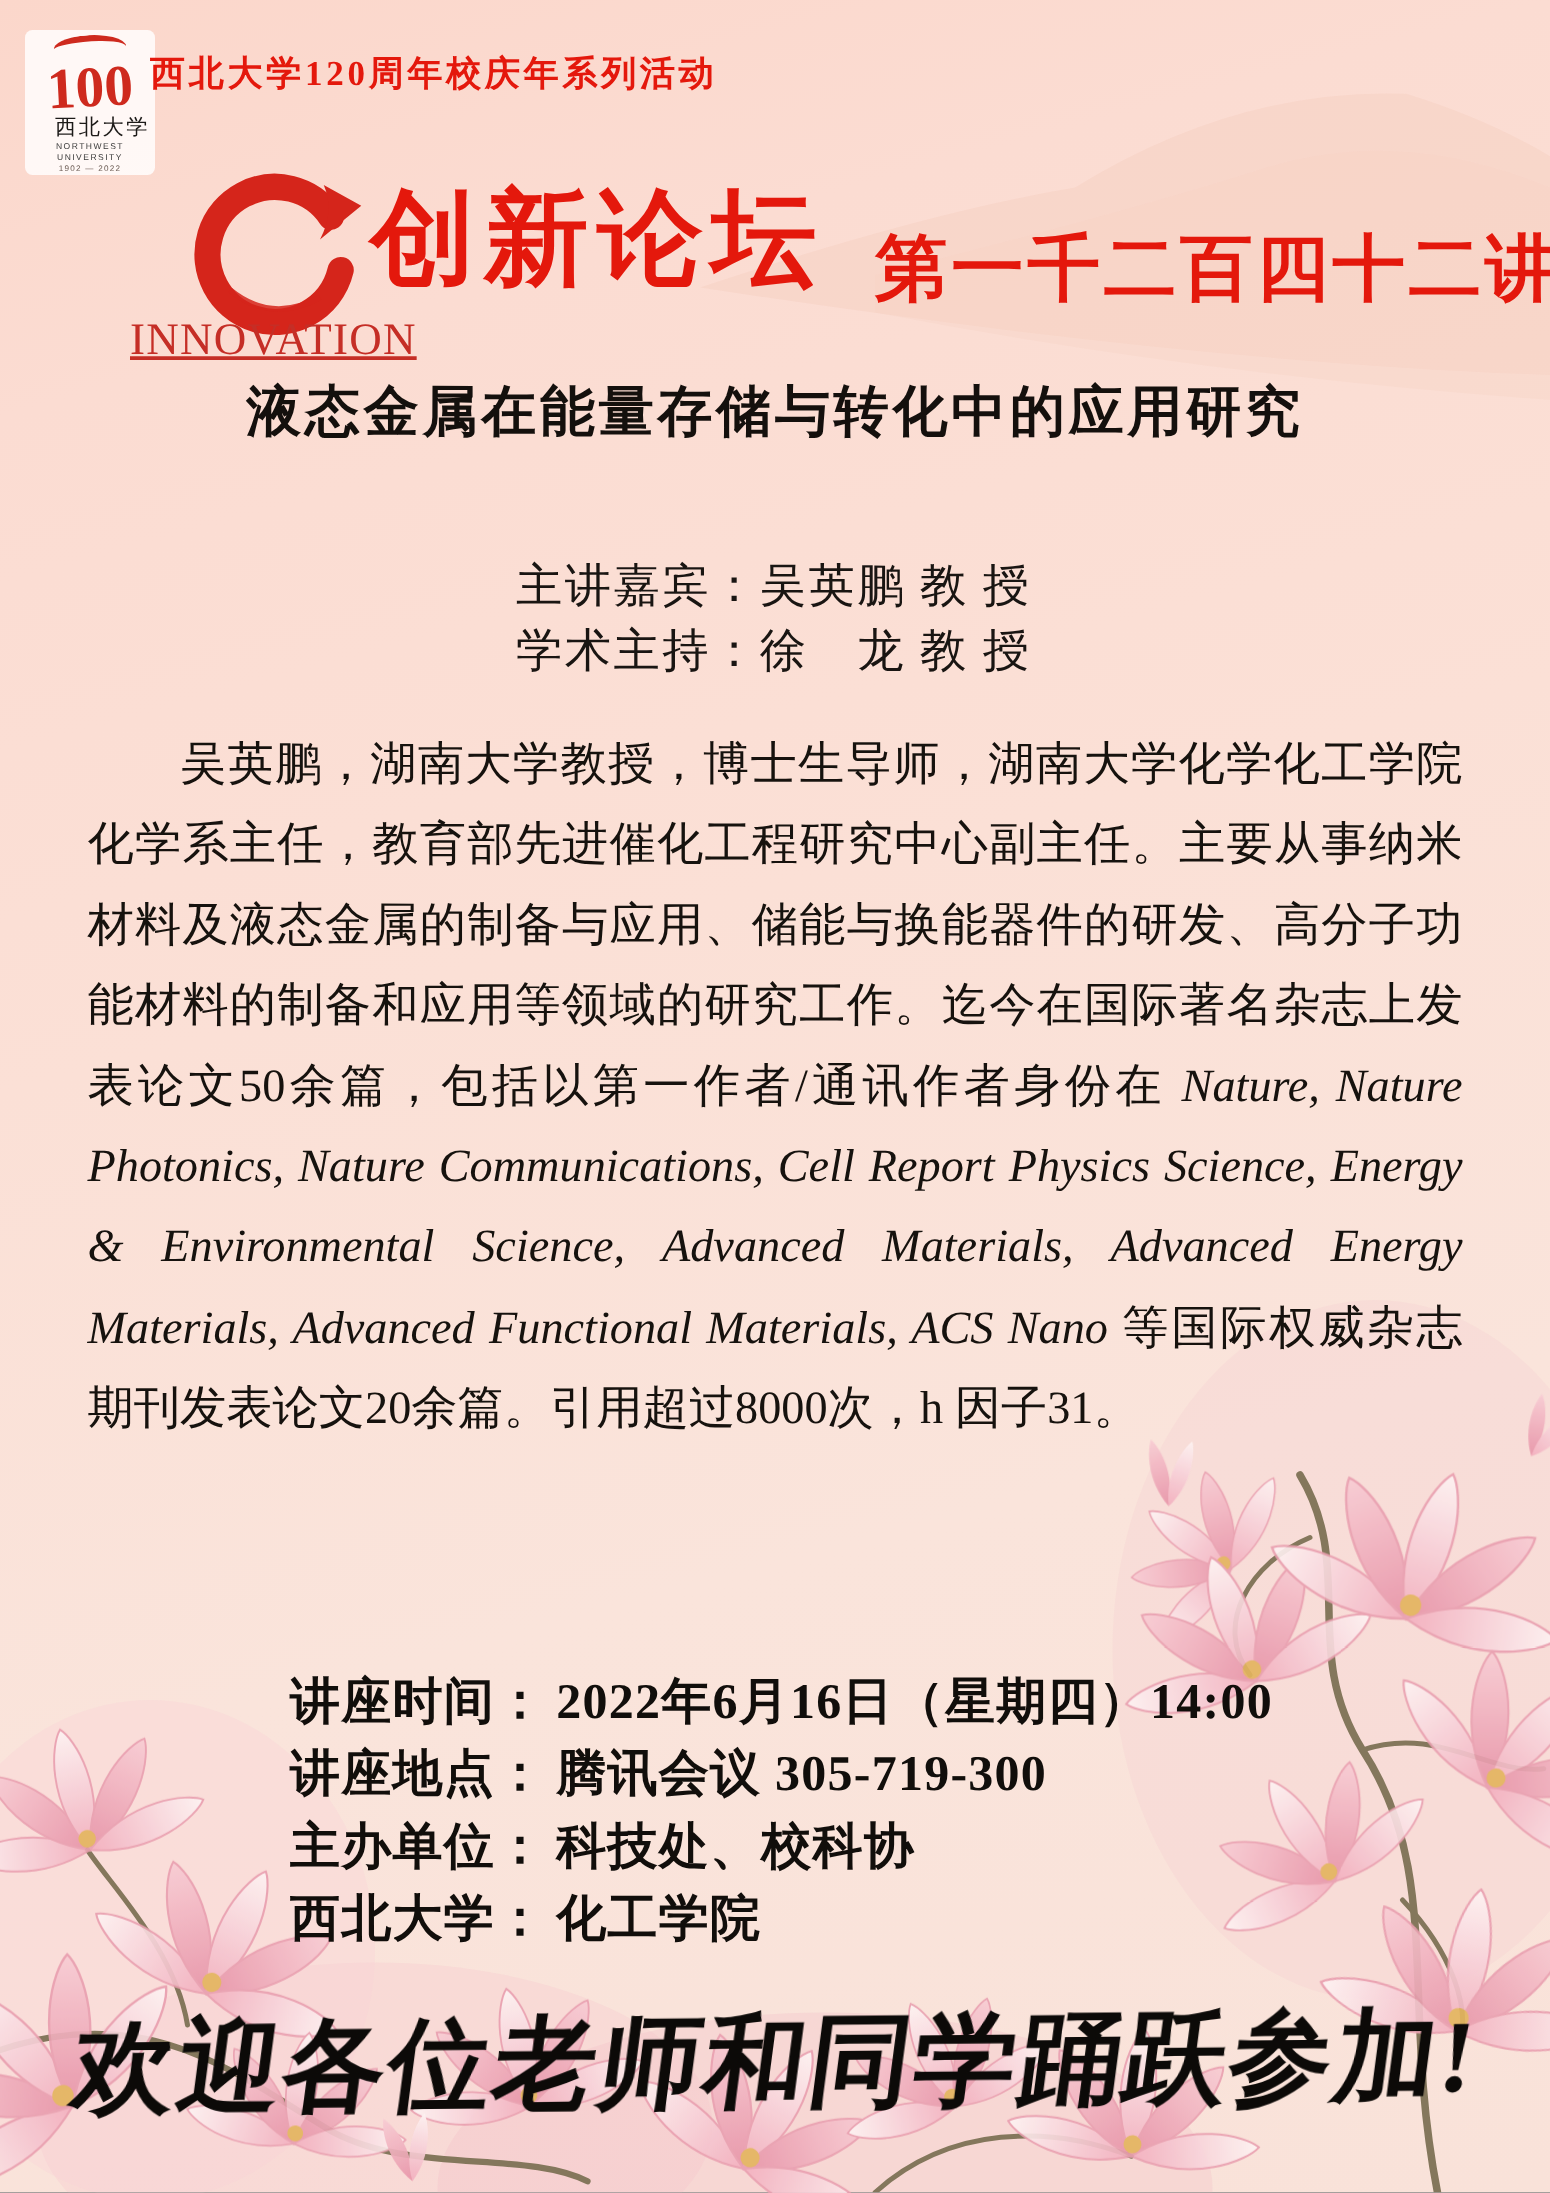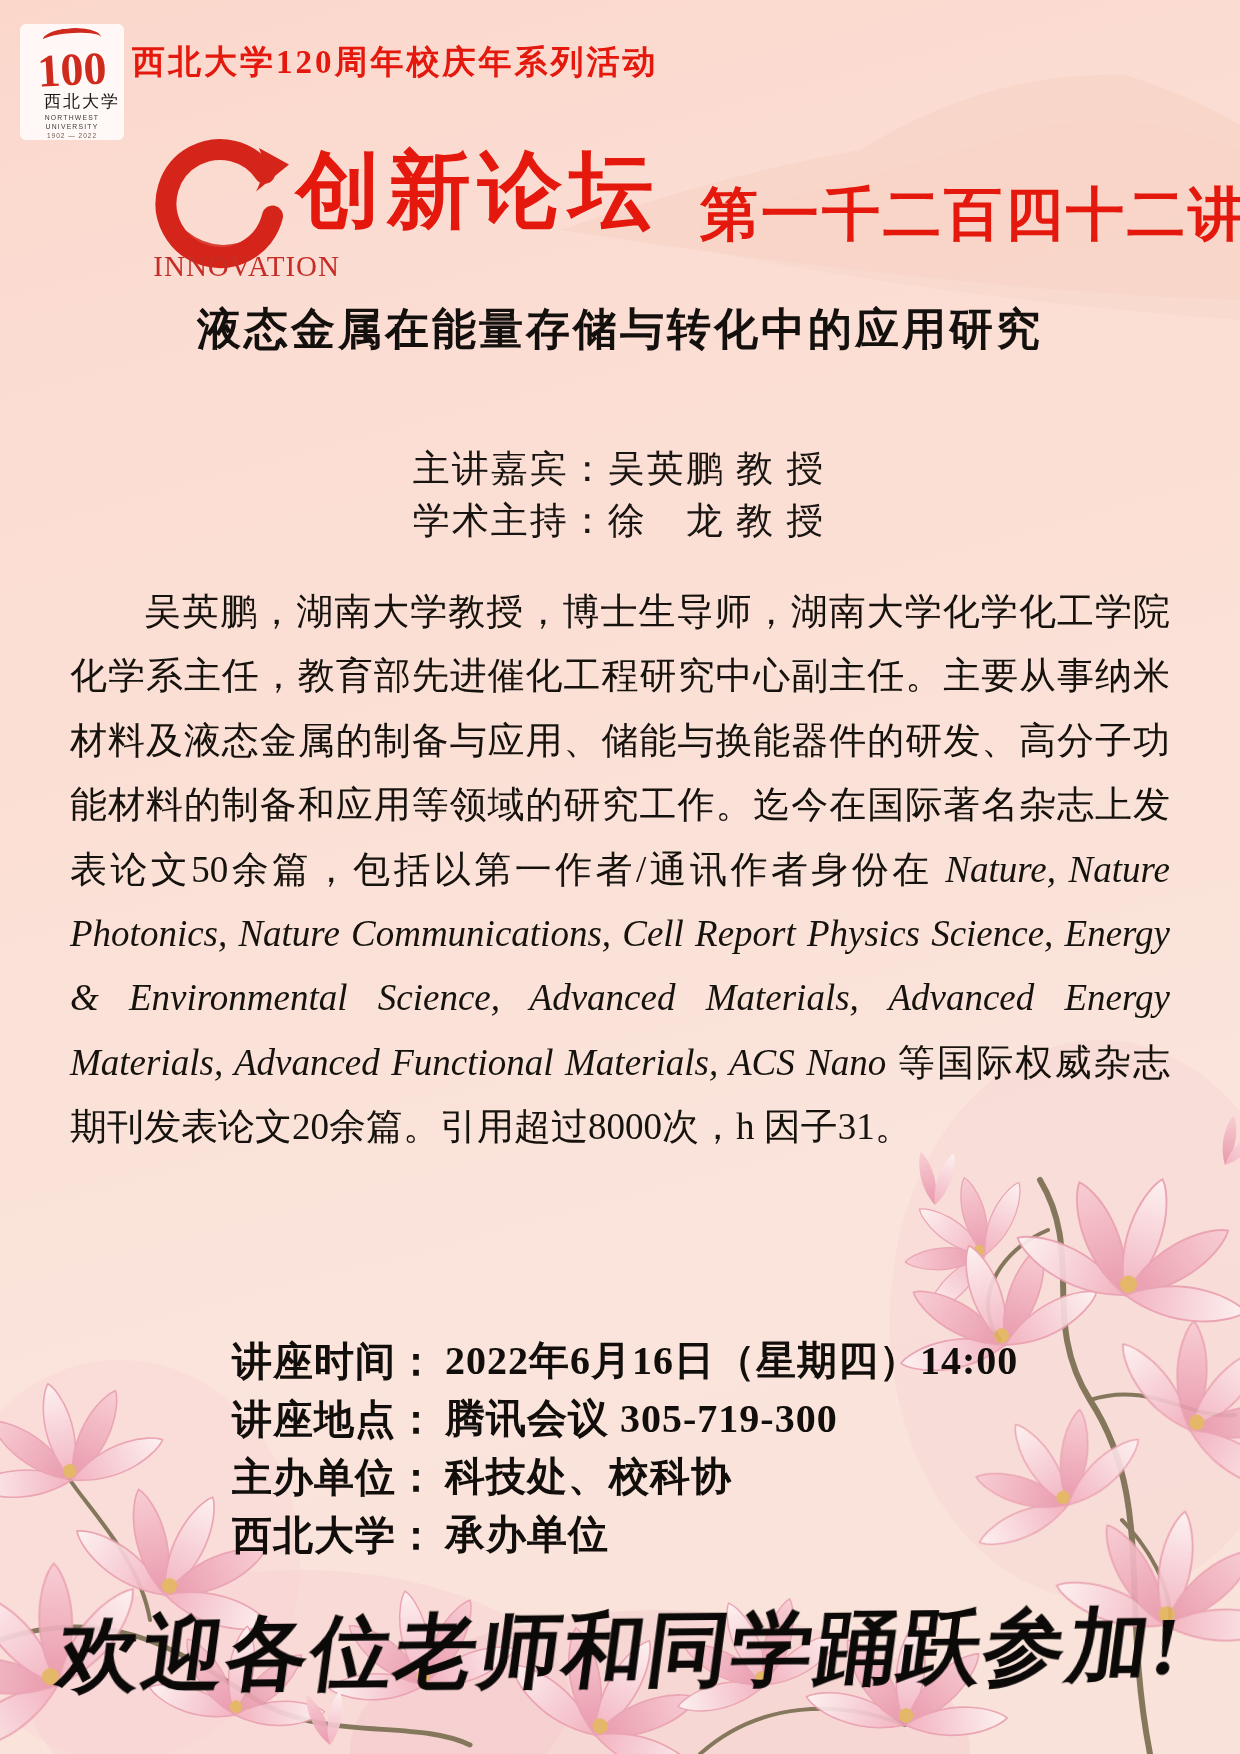--- a/index.html
+++ b/index.html
@@ -36,29 +36,29 @@
   .logo-numeral{
     font-family:"Liberation Serif",serif;
     font-size:46px;line-height:.92;font-weight:bold;
     color:#ce2a1e;transform:rotate(-3deg);
   }
   .logo-cn{font-size:17px;font-weight:normal;color:#1c1a18;letter-spacing:2px;line-height:1.25;margin-left:20px;}
   .logo-en{font-size:6.8px;letter-spacing:1.2px;color:#3a3a3a;font-family:"Liberation Sans",sans-serif;line-height:1.4;}
   .logo-years{font-size:6.5px;color:#6a5a52;font-family:"Liberation Sans",sans-serif;letter-spacing:1px;}
 
   .series-line{
-    left:132px;top:40px;
-    font-size:33px;font-weight:bold;color:var(--red);
+    left:120px;top:40px;
+    font-size:28px;font-weight:bold;color:var(--red);
     letter-spacing:3px;white-space:nowrap;
   }
 
   .innovation-icon{left:142px;top:124px;width:162px;height:150px;}
   .innovation-word{
-    left:104px;top:250px;width:236px;text-align:right;
-    font-size:29px;color:#c52e26;letter-spacing:1px;
+    left:104px;top:250px;width:236px;text-align:left;
+    font-size:36px;color:#c52e26;letter-spacing:1px;text-decoration:underline;
   }
 
   .forum-title{
     left:296px;top:134px;
     font-family:"Liberation Sans",sans-serif;
     font-size:84px;font-weight:bold;color:var(--red);
     letter-spacing:7px;white-space:nowrap;
   }
   .lecture-no{
     left:700px;top:176px;
@@ -208,19 +208,19 @@
     <div class="detail-row">
       <span class="detail-label">讲座地点：</span>
       <span class="detail-value">腾讯会议 305-719-300</span>
     </div>
     <div class="detail-row">
       <span class="detail-label">主办单位：</span>
       <span class="detail-value">科技处、校科协</span>
     </div>
     <div class="detail-row">
       <span class="detail-label">西北大学：</span>
-      <span class="detail-value">承办单位</span>
+      <span class="detail-value">化工学院</span>
     </div>
   </div>
 
   <div class="fg slogan">欢迎各位老师和同学踊跃参加!</div>
 
 </div>
 
 </body></html>

